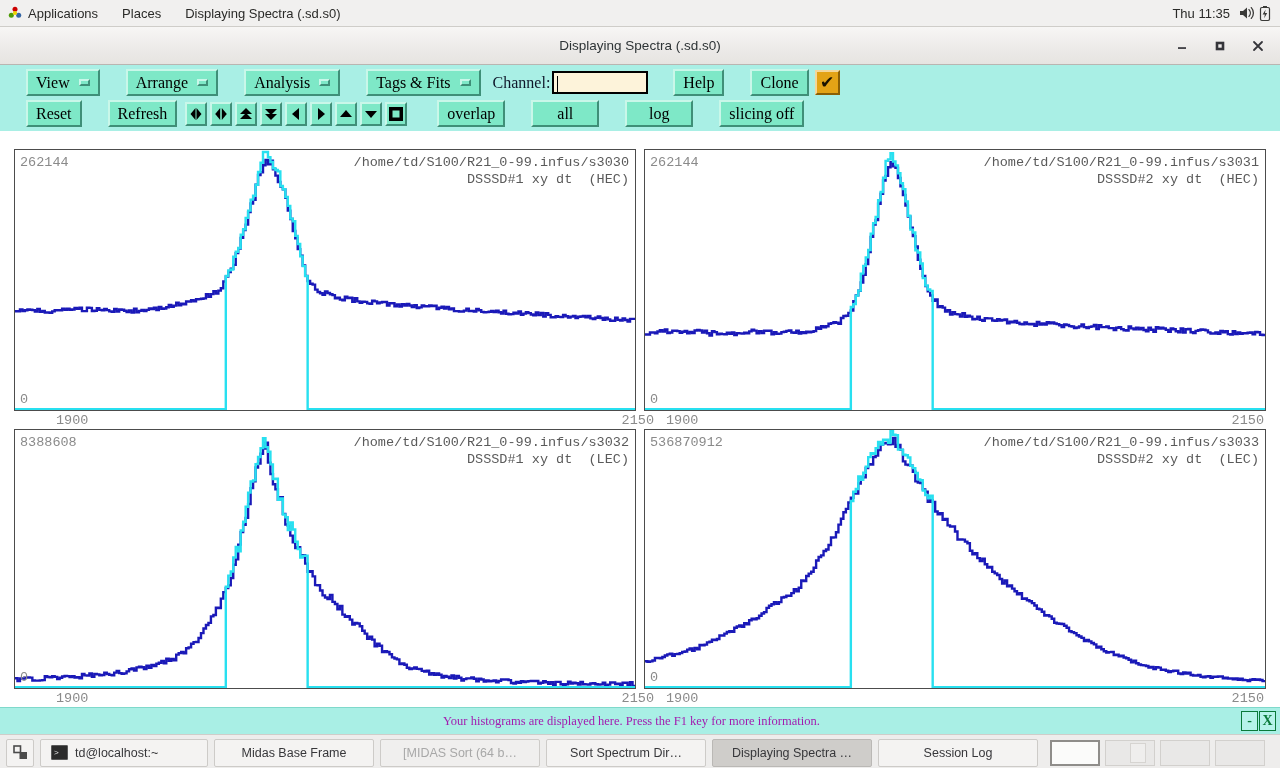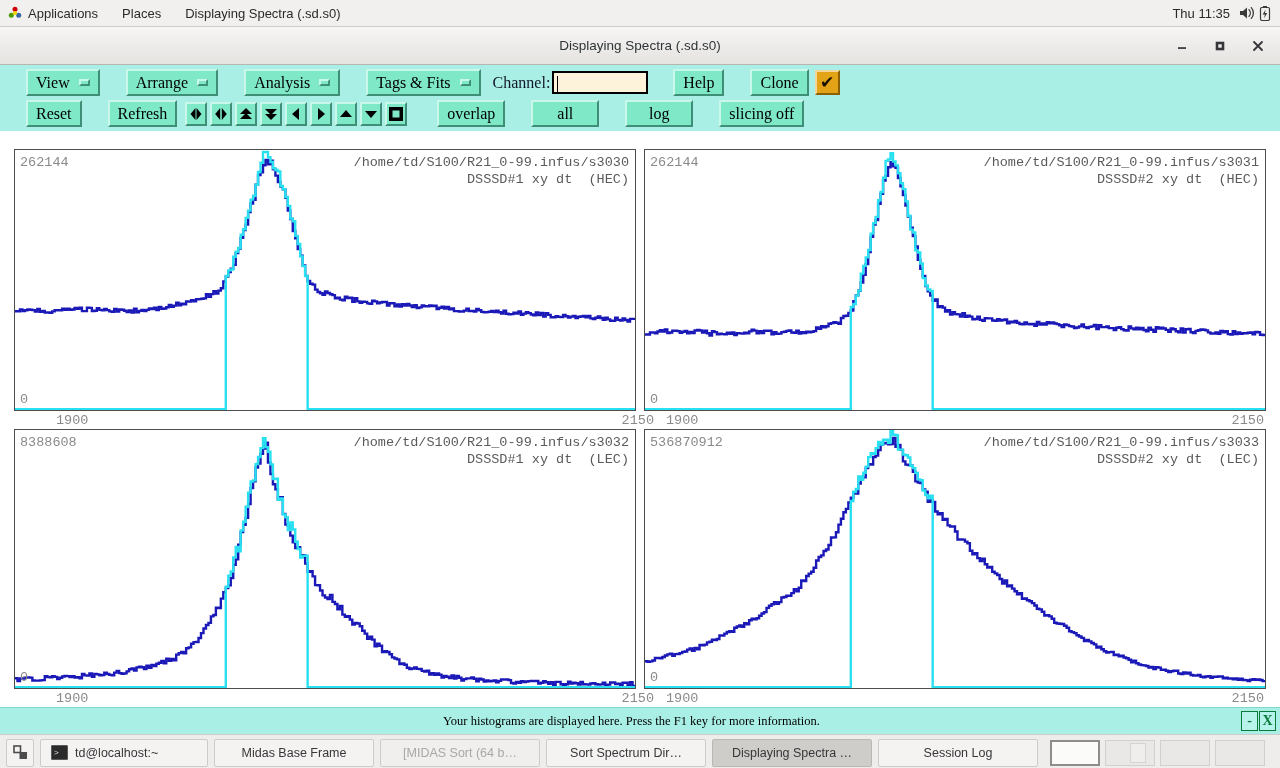--- a/index.html
+++ b/index.html
@@ -65,21 +65,21 @@
   .lbl-desc{right:6px;top:22px;color:#5a5a5a;}
   .lbl-zero{left:5px;bottom:3px;color:#8a8a8a;}
   .axis-row{display:flex;gap:8px;height:18px;margin-left:40px;}
   .axis-cell{flex:1 1 0;display:flex;justify-content:space-between;align-items:center;
     font-family:"Liberation Mono","DejaVu Sans Mono",monospace;font-size:13.5px;color:#8a8a8a;
     padding:0 2px;box-sizing:border-box;}
 
   
   .statusbar{flex:0 0 auto;height:26px;background:#a9efe5;display:flex;align-items:center;
     position:relative;border-top:1px solid #7fd9cb;}
-  .status-msg{position:absolute;left:0;right:17px;text-align:center;color:#000000;
+  .status-msg{position:absolute;left:0;right:17px;text-align:center;color:#a21caf;
     font-family:"Liberation Serif",serif;font-size:12.5px;}
   .sb-btns{margin-left:auto;display:flex;gap:1px;padding-right:4px;z-index:2;}
   .sb-btn{width:15px;height:18px;background:#b6f3ea;border:1px solid #0a7a3a;
     display:flex;align-items:center;justify-content:center;color:#0a7a3a;
     font-family:"Liberation Serif",serif;font-size:14px;font-weight:bold;line-height:1;cursor:pointer;}
 
   
   .taskbar{flex:0 0 auto;height:36px;background:#eeedec;border-top:1px solid #cfcdc9;
     display:flex;align-items:center;gap:6px;padding:0 6px;box-sizing:border-box;}
   .tk-showdesk{width:26px;height:26px;border:1px solid #cdcbc8;background:#f4f3f2;border-radius:2px;

